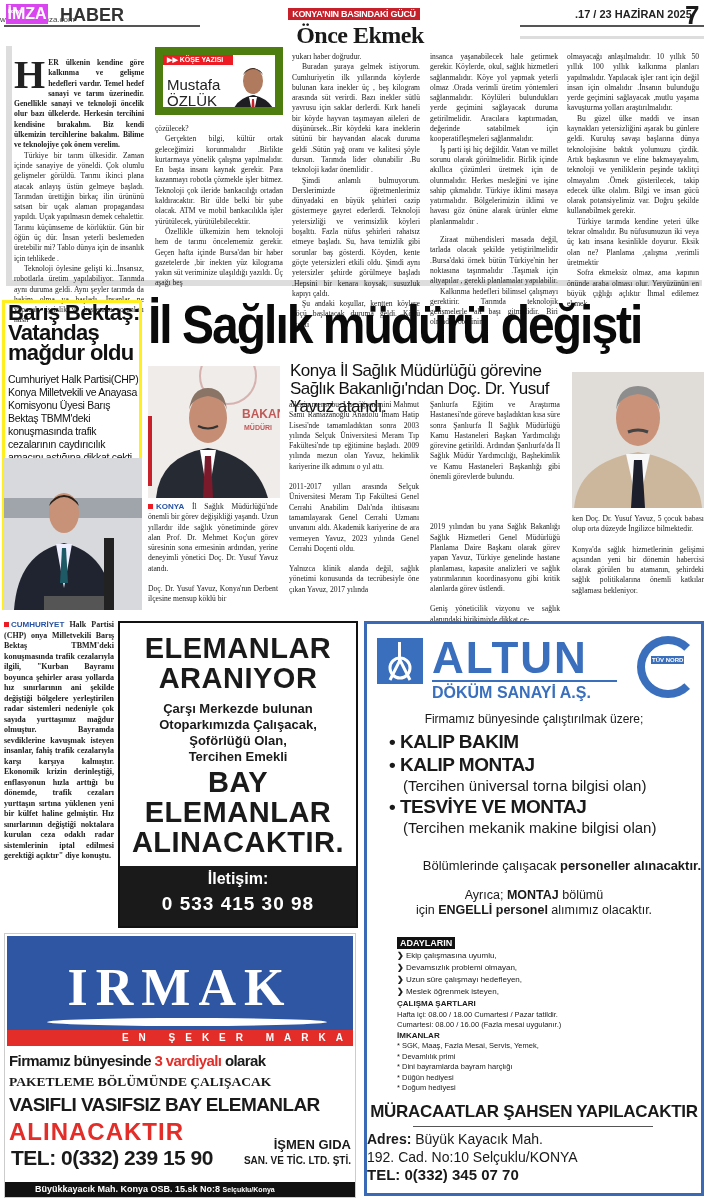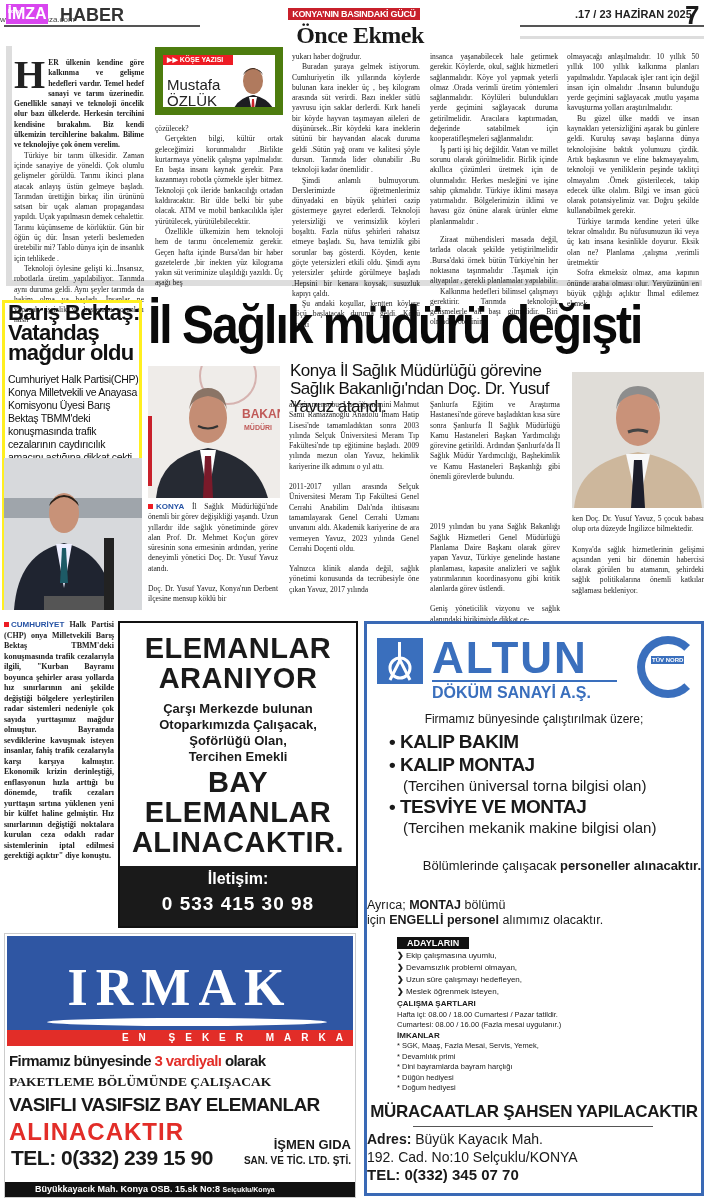--- a/index.html
+++ b/index.html
@@ -58,22 +58,22 @@
 #altunLogo .line{position:absolute;left:55px;top:46px;width:185px;height:2px;background:#3a6fbd}
 #altunLogo .sub{position:absolute;left:55px;top:50px;font:bold 16px "Liberation Sans",sans-serif;color:#3a6fbd}
 #tuv{position:absolute;left:270px;top:12px;width:62px;height:62px;border-radius:50%;border:8px solid #3a6fbd;border-right-color:transparent;background:#fff}
 #tuv span{position:absolute;left:6px;top:12px;font:bold 6px "Liberation Sans",sans-serif;color:#fff;background:#3a6fbd;padding:1px}
 #adAltun .intro{position:absolute;left:0;top:88px;width:100%;font:12px "Liberation Sans",sans-serif;text-align:center}
 #adAltun .jobs{position:absolute;left:22px;top:106px;width:310px}
 .job{font:bold 19px/23px "Liberation Sans",sans-serif;letter-spacing:-.5px}
 .job:before{content:"• "}
 .jobnote{font:15px/19px "Liberation Sans",sans-serif;padding-left:14px}
 #adAltun .bolum{position:absolute;left:0;top:234px;width:100%;text-align:right;font:13px "Liberation Sans",sans-serif}
-#adAltun .ayrica{position:absolute;left:0;top:274px;width:100%;text-align:left;font:12.5px/15px "Liberation Sans",sans-serif}
-#adAltun .ad{position:absolute;left:30px;top:313px;background:#111;color:#fff;font:bold 9px "Liberation Sans",sans-serif;padding:1px 10px}
+#adAltun .ayrica{position:absolute;left:0;top:264px;width:100%;text-align:center;font:12.5px/15px "Liberation Sans",sans-serif}
+#adAltun .ad{position:absolute;left:30px;top:313px;background:#111;color:#fff;font:bold 9px "Liberation Sans",sans-serif;padding:1px 3px}
 #adAltun .crit{position:absolute;left:30px;top:326px;font:8px/12px "Liberation Sans",sans-serif}
 #adAltun .crit div:before{content:"❯ ";font-weight:bold}
 #adAltun .cs{position:absolute;left:30px;top:374px;font:7.5px/10.5px "Liberation Sans",sans-serif}
 #adAltun .cs b{font-size:8px}
 #adAltun .mura{position:absolute;left:0;top:478px;width:100%;text-align:center;font:bold 17px "Liberation Sans",sans-serif;letter-spacing:-.3px}
 #adAltun .hr{position:absolute;left:46px;top:502px;width:240px;height:1px;background:#555}
 #adAltun .addr{position:absolute;left:0;top:506px;width:100%;text-align:left;font:14px/18px "Liberation Sans",sans-serif}
 #adAltun .tel{font:bold 15px "Liberation Sans",sans-serif}
 #adIrmak{left:4px;top:933px;width:352px;height:265px;background:#fff;border:1px solid #ccc;font-family:"Liberation Sans",sans-serif}
 #irmakBanner{position:absolute;left:2px;top:2px;width:346px;height:110px;background:#2f56a3}

